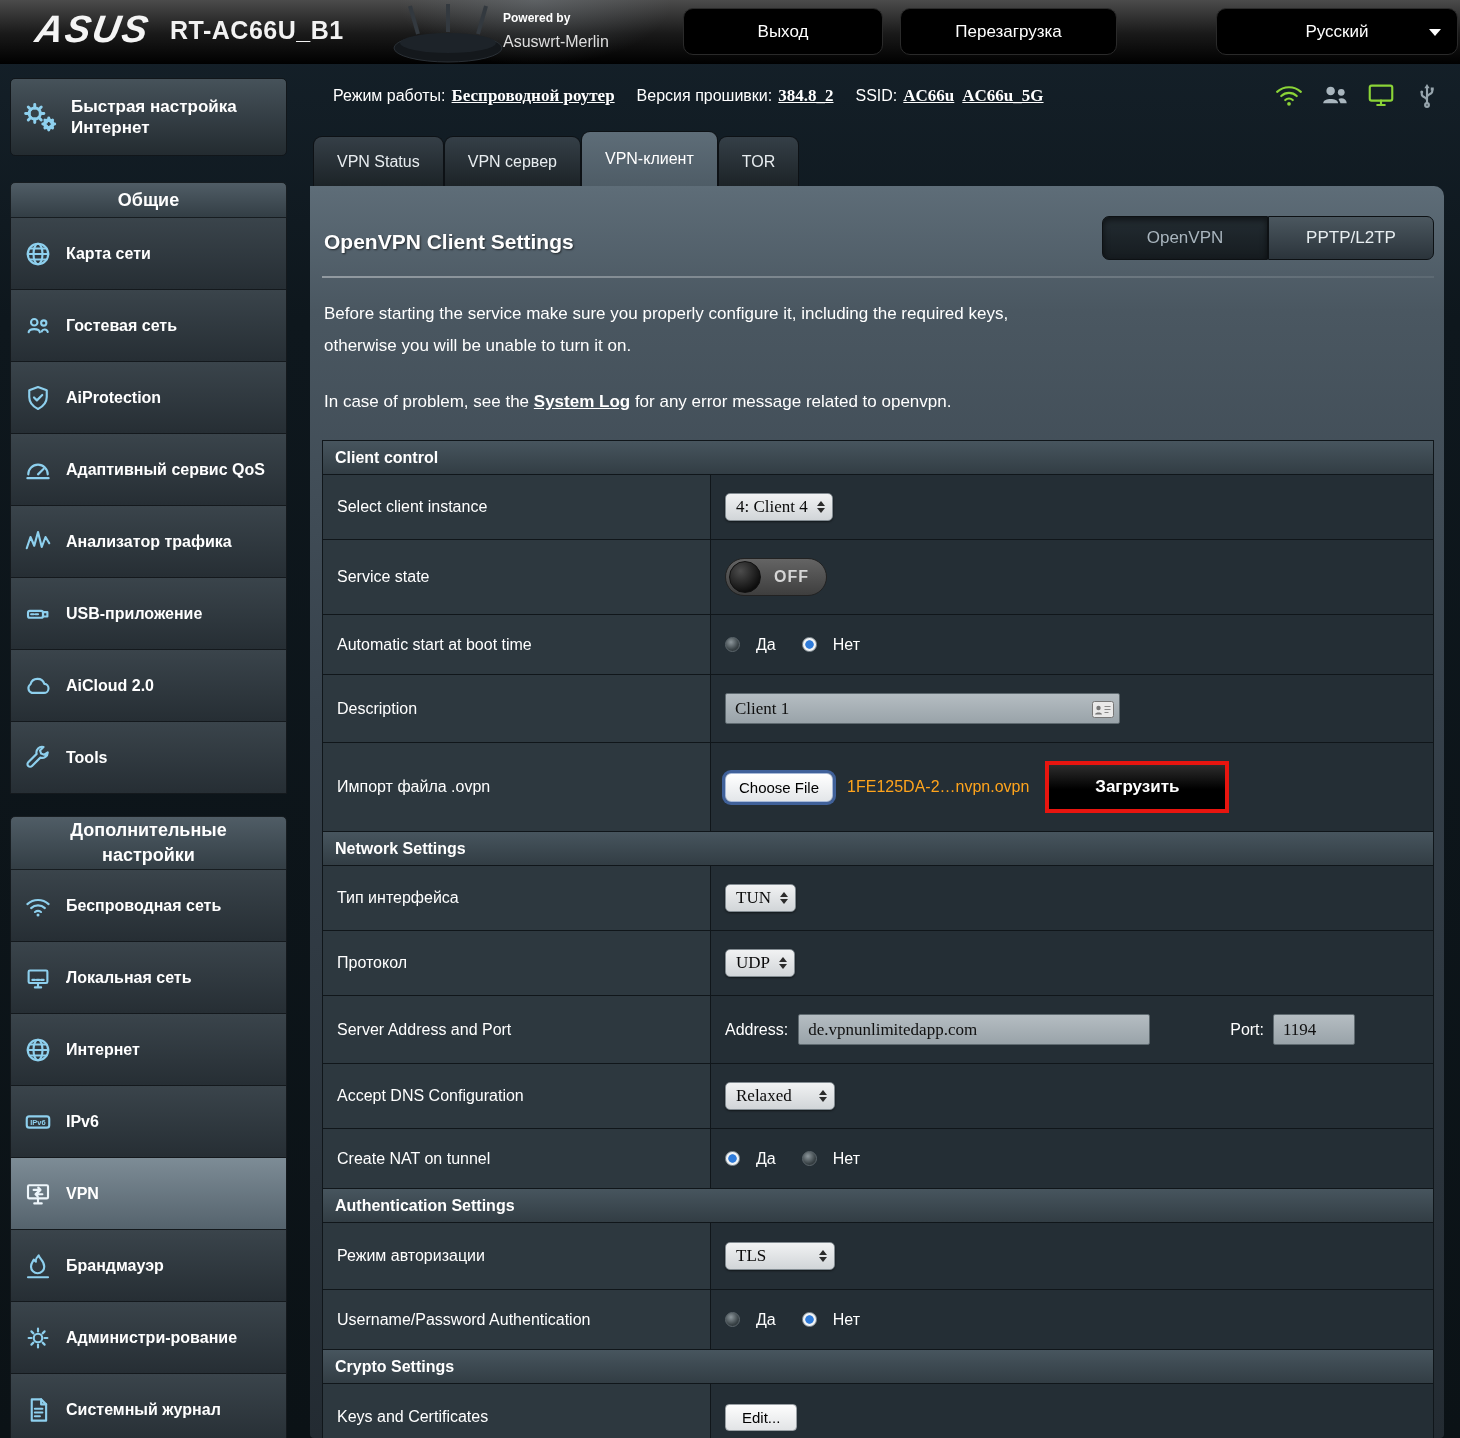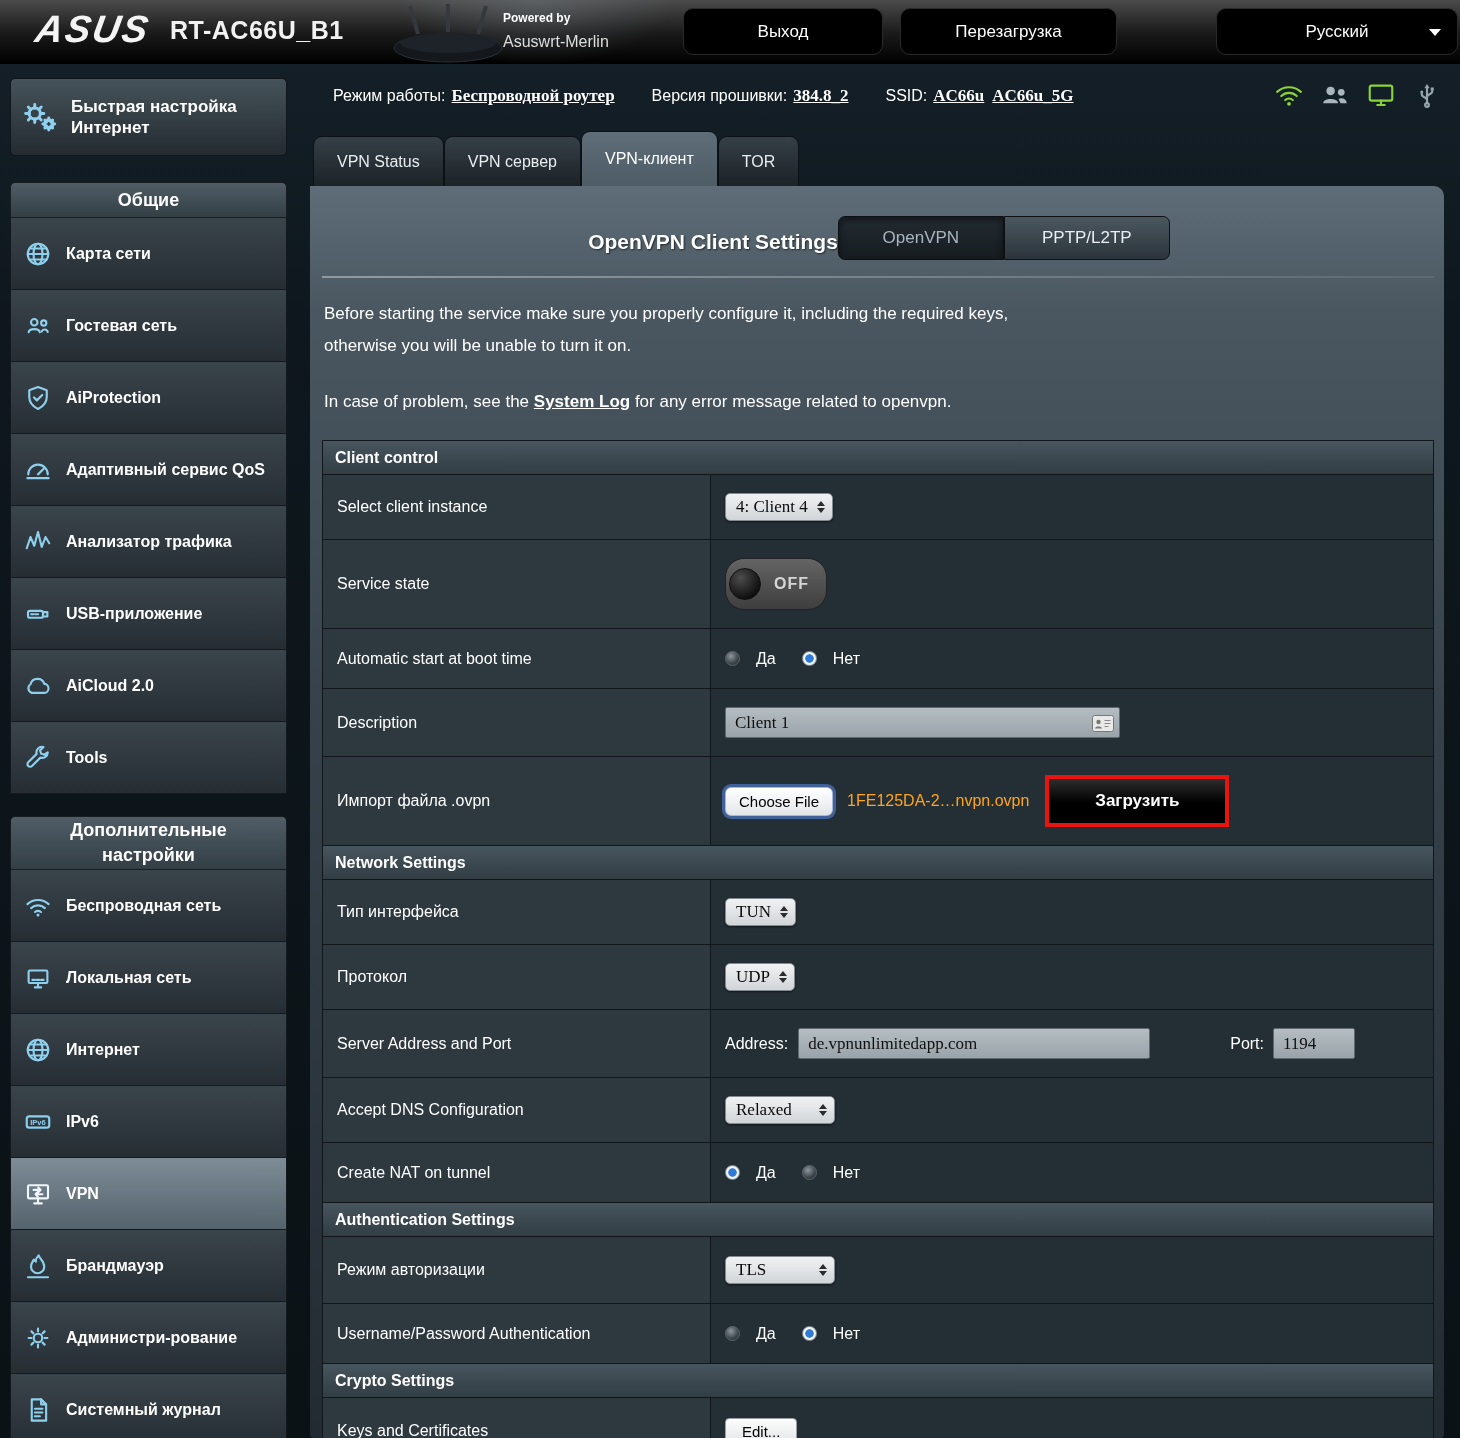--- a/index.html
+++ b/index.html
@@ -18,21 +18,21 @@
   .powered .l2{font-size:16px;color:#dedede}
   .top-btn{position:absolute;top:8px;height:47px;background:#000;border:1px solid #2a2a2a;border-radius:10px;color:#fff;font-size:17px;display:flex;align-items:center;justify-content:center;cursor:pointer}
   #btn-logout{left:683px;width:200px}
   #btn-reboot{left:900px;width:217px}
   #btn-lang{left:1216px;width:242px}
   .caret{position:absolute;right:16px;top:20px;width:0;height:0;border-left:6px solid transparent;border-right:6px solid transparent;border-top:7px solid #fff}
 
   
   .infobar{position:absolute;left:333px;top:86px;font-size:16px;color:#fff;display:flex;align-items:baseline;white-space:nowrap;z-index:2}
   .info-label{margin-right:6px}
-  .ml14{margin-left:29px}
+  .ml14{margin-left:14px}
   .info-link{font-family:"Liberation Serif",serif;font-weight:bold;text-decoration:underline;color:#fff;font-size:17px;margin-right:8px;cursor:pointer}
   .statusbar{position:absolute;right:18px;top:80px;display:flex;gap:16px;align-items:center;z-index:2}
   .statusbar svg{width:30px;height:30px;cursor:pointer}
 
   
   .sidebar{position:absolute;left:10px;top:78px;width:277px;bottom:0;display:flex;flex-direction:column;overflow:hidden;z-index:2}
   .side-quick{flex:0 0 78px;background:linear-gradient(180deg,#46525a,#232b30);border:1px solid #11161a;border-radius:5px;display:flex;align-items:center;cursor:pointer}
   .side-quick .lbl{font-size:17px;font-weight:bold;line-height:21px}
   .gap26{flex:0 0 26px}.gap22{flex:0 0 22px}
   .side-header{flex:0 0 36px;background:linear-gradient(180deg,#505d66,#333e45);border:1px solid #171d21;border-radius:5px 5px 0 0;display:flex;align-items:center;justify-content:center;font-size:18px;font-weight:bold}
@@ -44,21 +44,21 @@
   .icn{width:30px;height:30px;color:var(--icon-blue,#8ed0ee);flex:0 0 30px;margin:0 13px 0 12px}
   .side-quick .icn{width:42px;height:42px;flex-basis:42px;margin:0 10px 0 8px}
 
   
   .tabs{position:absolute;left:313px;top:131px;display:flex;align-items:flex-end;height:55px;z-index:3}
   .tab{height:50px;padding:0 23px;display:flex;align-items:center;background:linear-gradient(180deg,#353f47,#1c2327);border:1px solid #0d1115;border-bottom:none;border-radius:9px 9px 0 0;font-size:16px;color:#e8edf0;cursor:pointer;white-space:nowrap}
   .tab.active{height:55px;background:linear-gradient(180deg,#5e6d78,#4e5c66);color:#fff}
 
   
   .panel{position:absolute;left:310px;top:186px;width:1134px;height:1252px;background:linear-gradient(180deg,#5e6d78 0%,#4a5761 10%,#36414b 42%,#232b32 100%);border-radius:0 10px 4px 4px;padding:0 10px 0 12px;z-index:2}
-  .panel-head{display:flex;align-items:flex-start;justify-content:center;padding-top:28px}
+  .panel-head{display:flex;align-items:flex-start;justify-content:space-between;padding-top:28px}
   .page-title{font-size:21px;font-weight:bold;text-shadow:1px 1px 2px rgba(0,0,0,.6);margin-top:16px;margin-left:2px}
   .vpn-toggle{display:flex;margin-top:2px}
   .vt-btn{width:166px;height:44px;display:flex;align-items:center;justify-content:center;font-size:17px;border:1px solid #0d1114;cursor:pointer}
   .vt-btn.left{border-radius:7px 0 0 7px;background:linear-gradient(180deg,#232c32,#161c20);color:#a9b5be;box-shadow:inset 0 3px 6px rgba(0,0,0,.55)}
   .vt-btn.right{border-radius:0 7px 7px 0;background:linear-gradient(180deg,#4b575f,#2b343b);color:#e8eef1}
   .divider{height:2px;background:linear-gradient(90deg,rgba(255,255,255,.38),rgba(255,255,255,.08));margin-top:16px}
   .intro{margin:20px 0 0 2px;font-size:17px;line-height:32px}
   .problem{margin:30px 0 0 2px;font-size:17px}
   .syslog-link{font-weight:bold;text-decoration:underline;cursor:pointer}
 
@@ -70,21 +70,21 @@
   .fcell-l{background:#2d383f;display:flex;align-items:center;padding:0 10px 0 14px;font-size:16px;min-height:59px;border-right:1px solid #10161a}
   .fcell-r{background:#242e35;display:flex;align-items:center;padding:18px 14px;min-height:59px;gap:10px}
 
   .selectbox{display:inline-flex;align-items:center;background:linear-gradient(180deg,#f1f2f3,#d1d5d8);border:1px solid #838c92;border-radius:5px;padding:3px 7px 3px 10px;color:#0a0a0a;font-family:"Liberation Serif",serif;font-size:17px;box-shadow:0 1px 2px rgba(0,0,0,.5);cursor:pointer;white-space:nowrap}
   .sb-sp{min-width:110px;justify-content:space-between}
   .arrs{display:flex;flex-direction:column;gap:2px;margin-left:9px}
   .arrs i{display:block;width:0;height:0;border-left:4px solid transparent;border-right:4px solid transparent}
   .arrs .up{border-bottom:5px solid #2b2b2b}
   .arrs .dn{border-top:5px solid #2b2b2b}
 
-  .toggle{width:102px;height:52px;border-radius:19px;background:linear-gradient(180deg,#646464,#3e3e3e);border:1px solid #222;display:flex;align-items:center;cursor:pointer}
+  .toggle{width:102px;height:38px;border-radius:19px;background:linear-gradient(180deg,#646464,#3e3e3e);border:1px solid #222;display:flex;align-items:center;cursor:pointer}
   .knob{width:32px;height:32px;border-radius:50%;margin-left:3px;background:radial-gradient(circle at 35% 30%,#4c4c4c,#0d0d0d 75%);border:1px solid #111}
   .toggle .txt{margin-left:13px;font-size:16px;font-weight:bold;color:#d6d6d6;letter-spacing:1px}
 
   .radio{width:15px;height:15px;border-radius:50%;display:inline-block;flex:0 0 15px;cursor:pointer}
   .radio.off{background:radial-gradient(circle at 38% 32%,#8d979c,#3a4347 62%,#20262a);border:1px solid #5c666c}
   .radio.on{background:radial-gradient(circle,#2f7bd9 0 42%,#f2f4f5 50%);border:1px solid #8a949a}
   .rlabel{font-size:16px;margin:0 16px 0 6px}
 
   .tinput{height:31px;background:linear-gradient(180deg,#b5bdc2,#99a3a9);border:1px solid #5f6a70;border-radius:2px;display:flex;align-items:center;padding:0 9px;color:#101010;font-family:"Liberation Serif",serif;font-size:17px;position:relative;cursor:text}
   #desc-input{width:395px}

